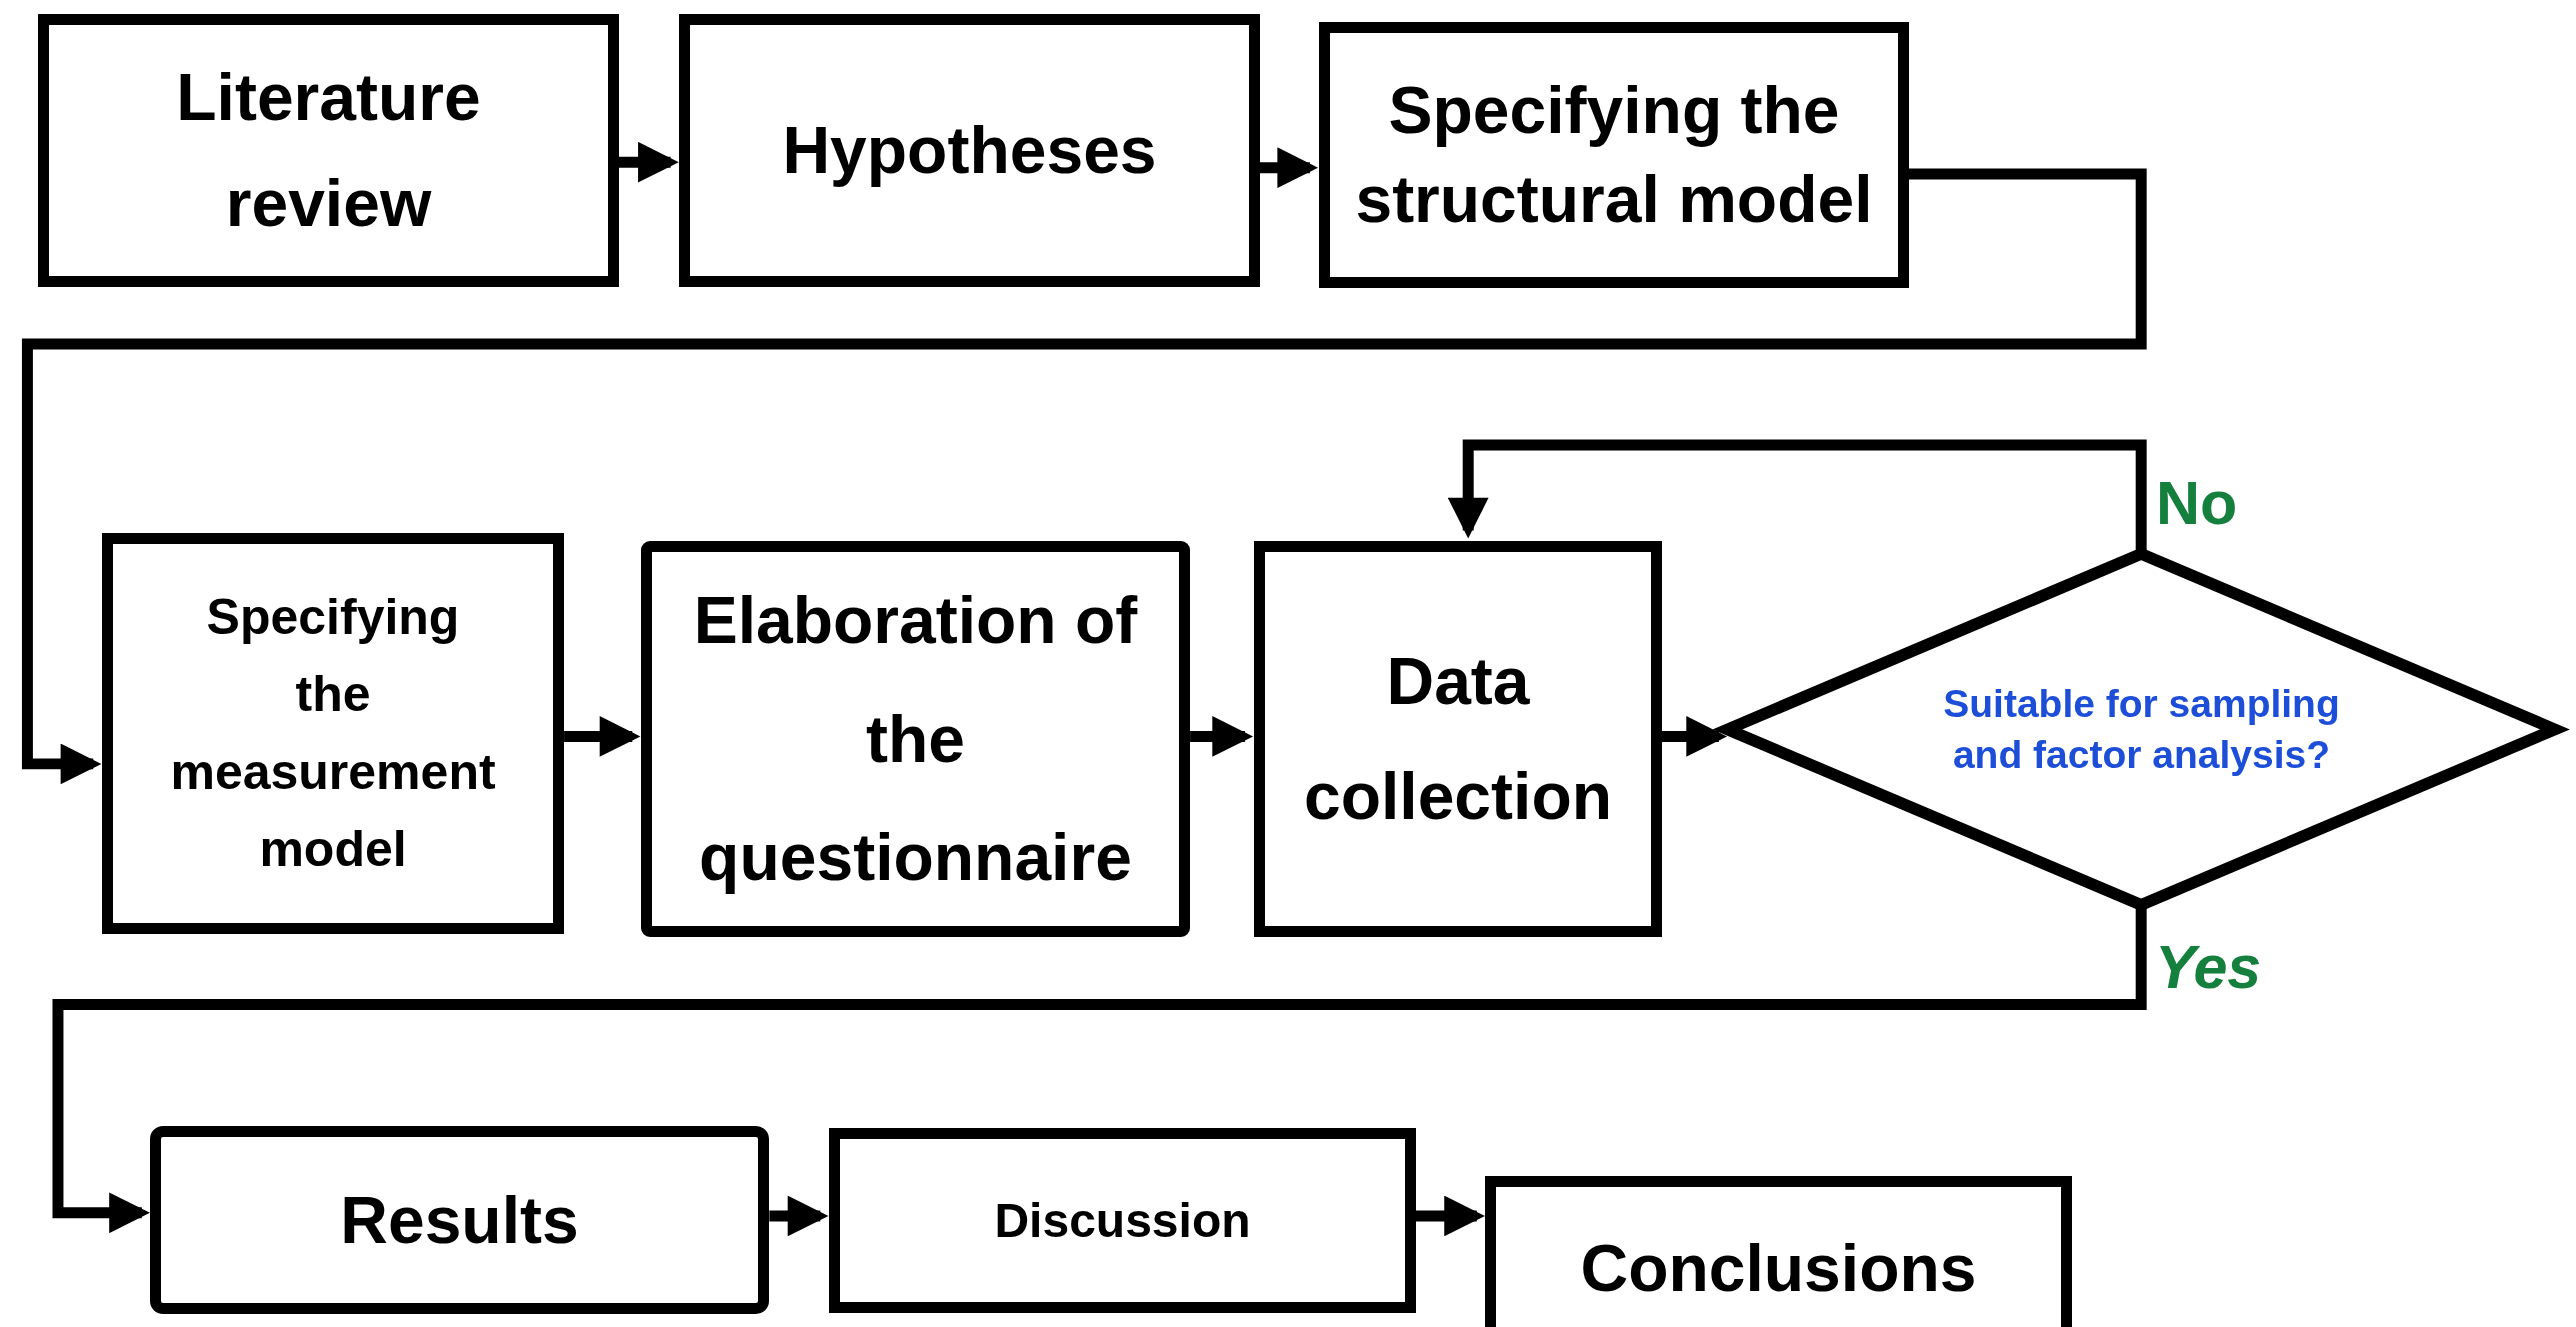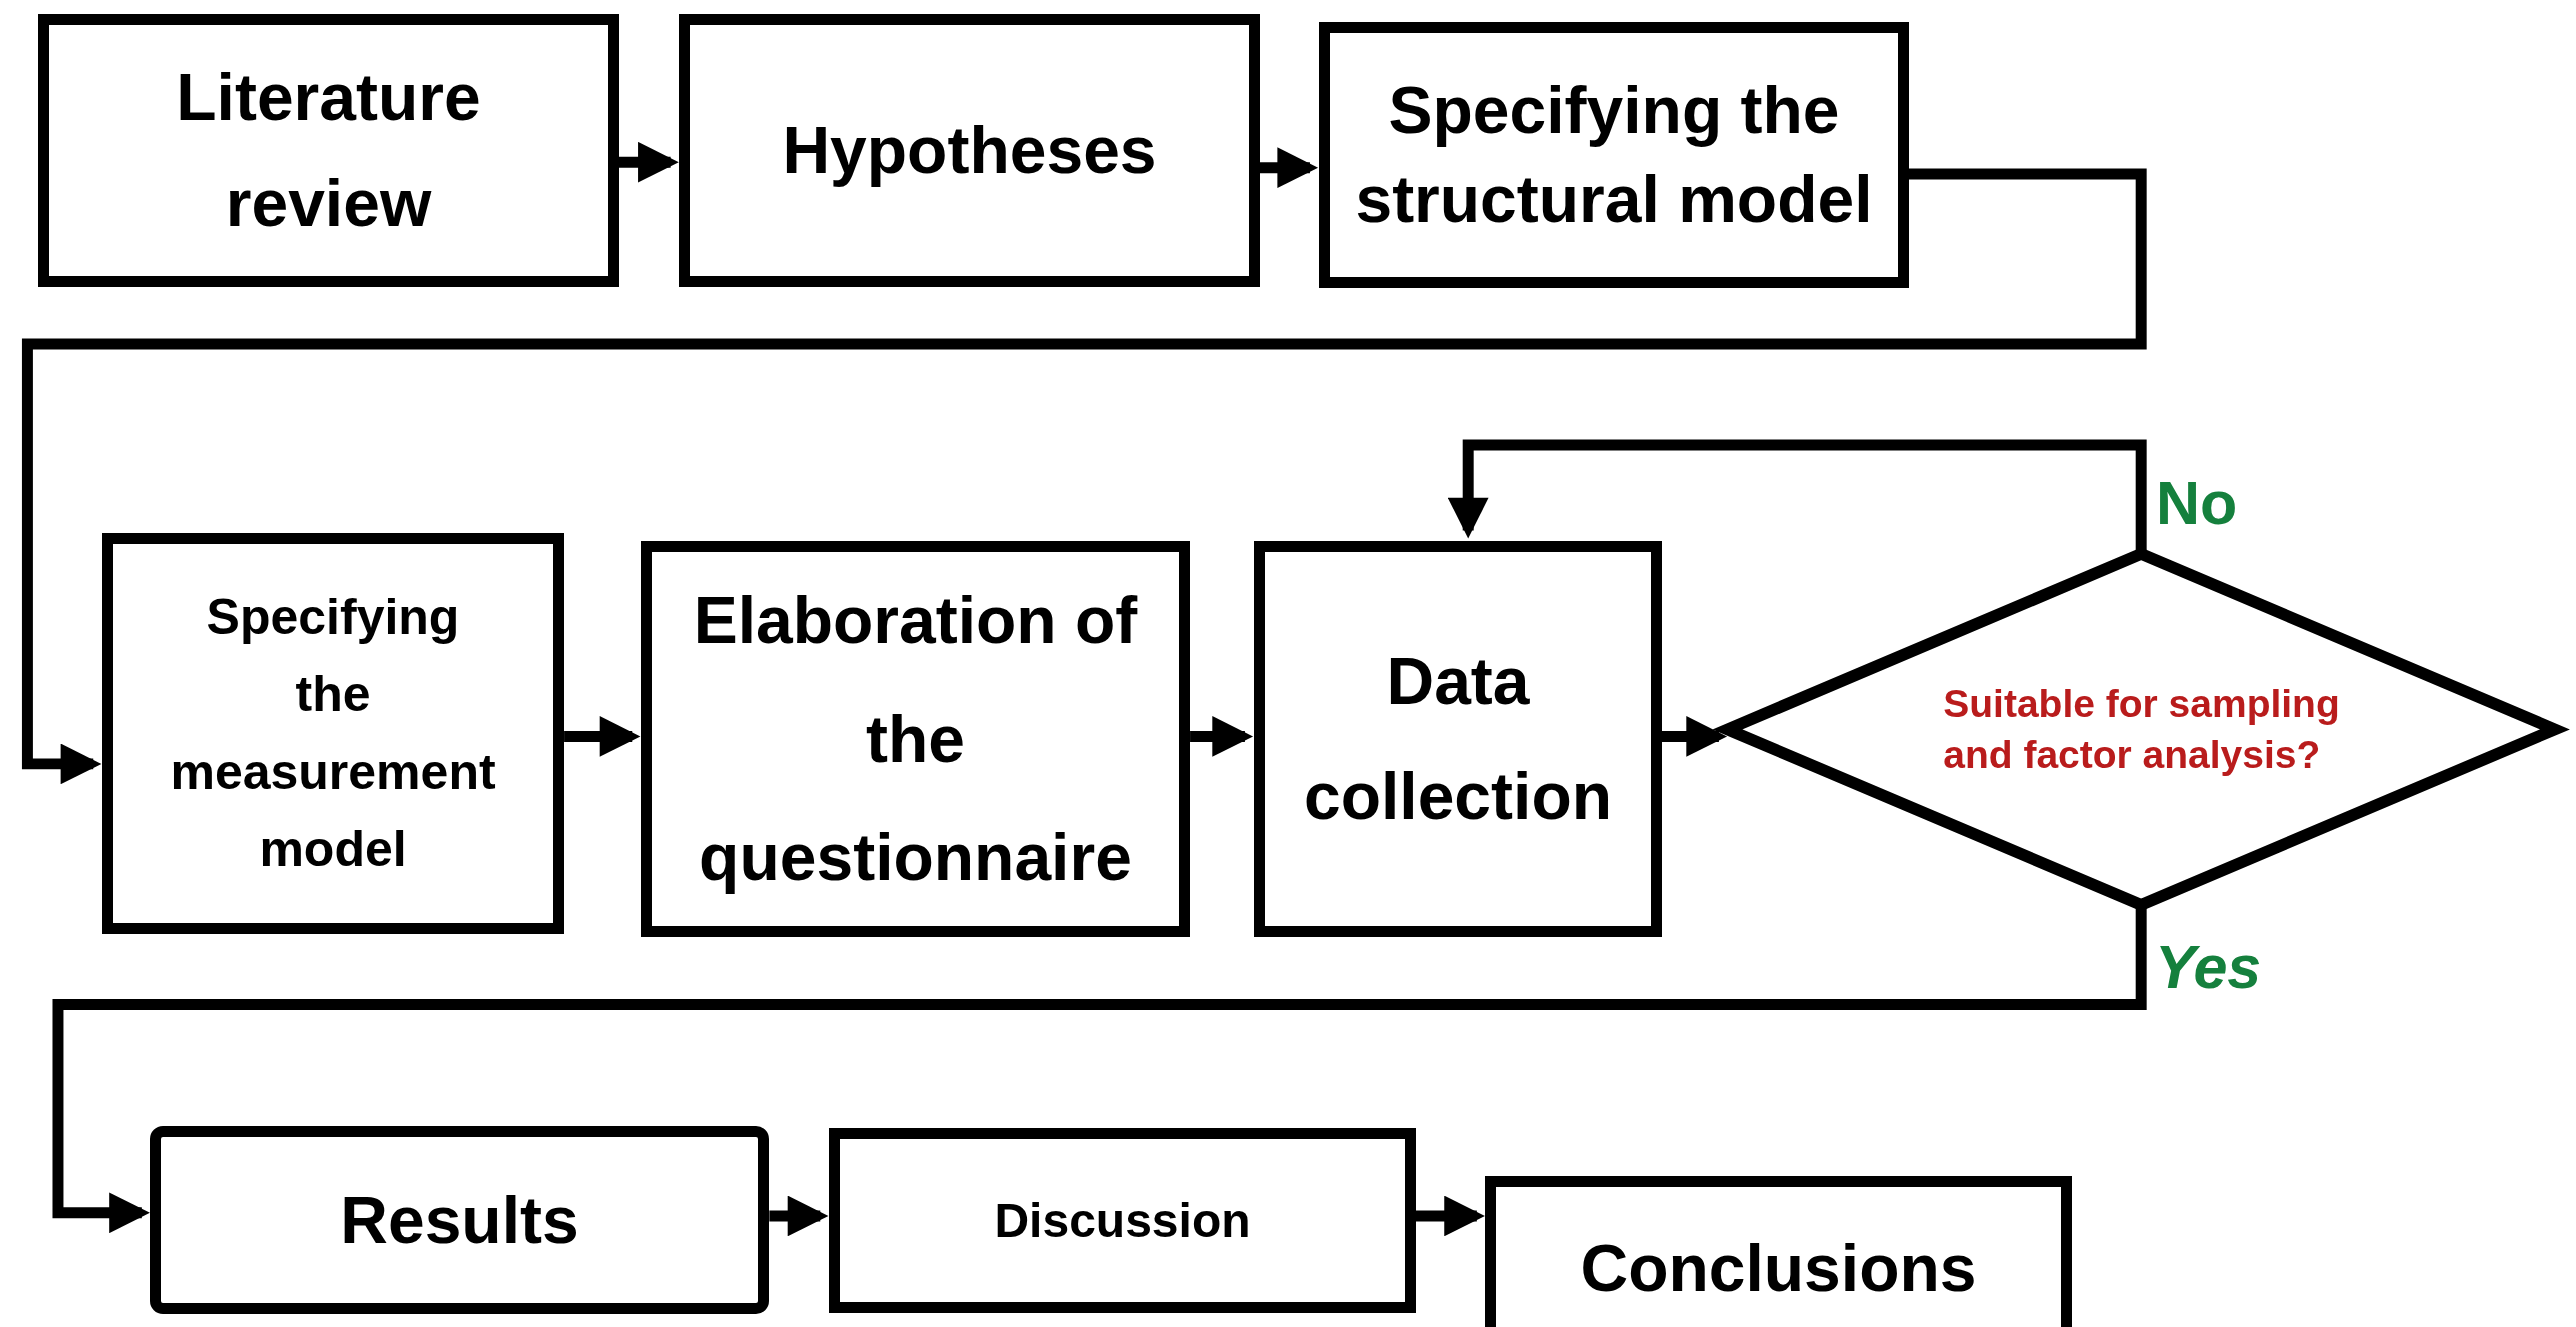--- a/index.html
+++ b/index.html
@@ -35,26 +35,26 @@
   }
   .floating-label {
     position: absolute;
     color: #15803d;
     font-weight: bold;
     white-space: pre-line;
     text-align: center;
   }
   .diamond-label {
     position: absolute;
-    color: #b91c1c;
+    color: #1d4ed8;
     font-weight: bold;
     display: flex;
     align-items: center;
     justify-content: center;
-    text-align: left;
+    text-align: center;
     white-space: pre-line;
   }
 </style>
 </head>
 <body>
 
 <div id="canvas">
 
   <svg id="wires" width="2576" height="1328" viewBox="0 0 3288 1695">
     <defs>
@@ -100,21 +100,21 @@
 structural model</span>
   </div>
 
   <div class="node" style="left:102px; top:533px; width:462px; height:401px; font-size:50px; line-height:1.55;">
     <span>Specifying
 the
 measurement
 model</span>
   </div>
 
-  <div class="node" style="left:641px; top:541px; width:549px; height:396px; font-size:66px; line-height:1.8;">
+  <div class="node" style="left:641px; top:541px; width:549px; height:396px; font-size:66px; line-height:1.8;border-radius:9px;">
     <span>Elaboration of
 the
 questionnaire</span>
   </div>
 
   <div class="node" style="left:1254px; top:541px; width:408px; height:396px; font-size:66px; line-height:1.75;">
     <span>Data
 collection</span>
   </div>
 

